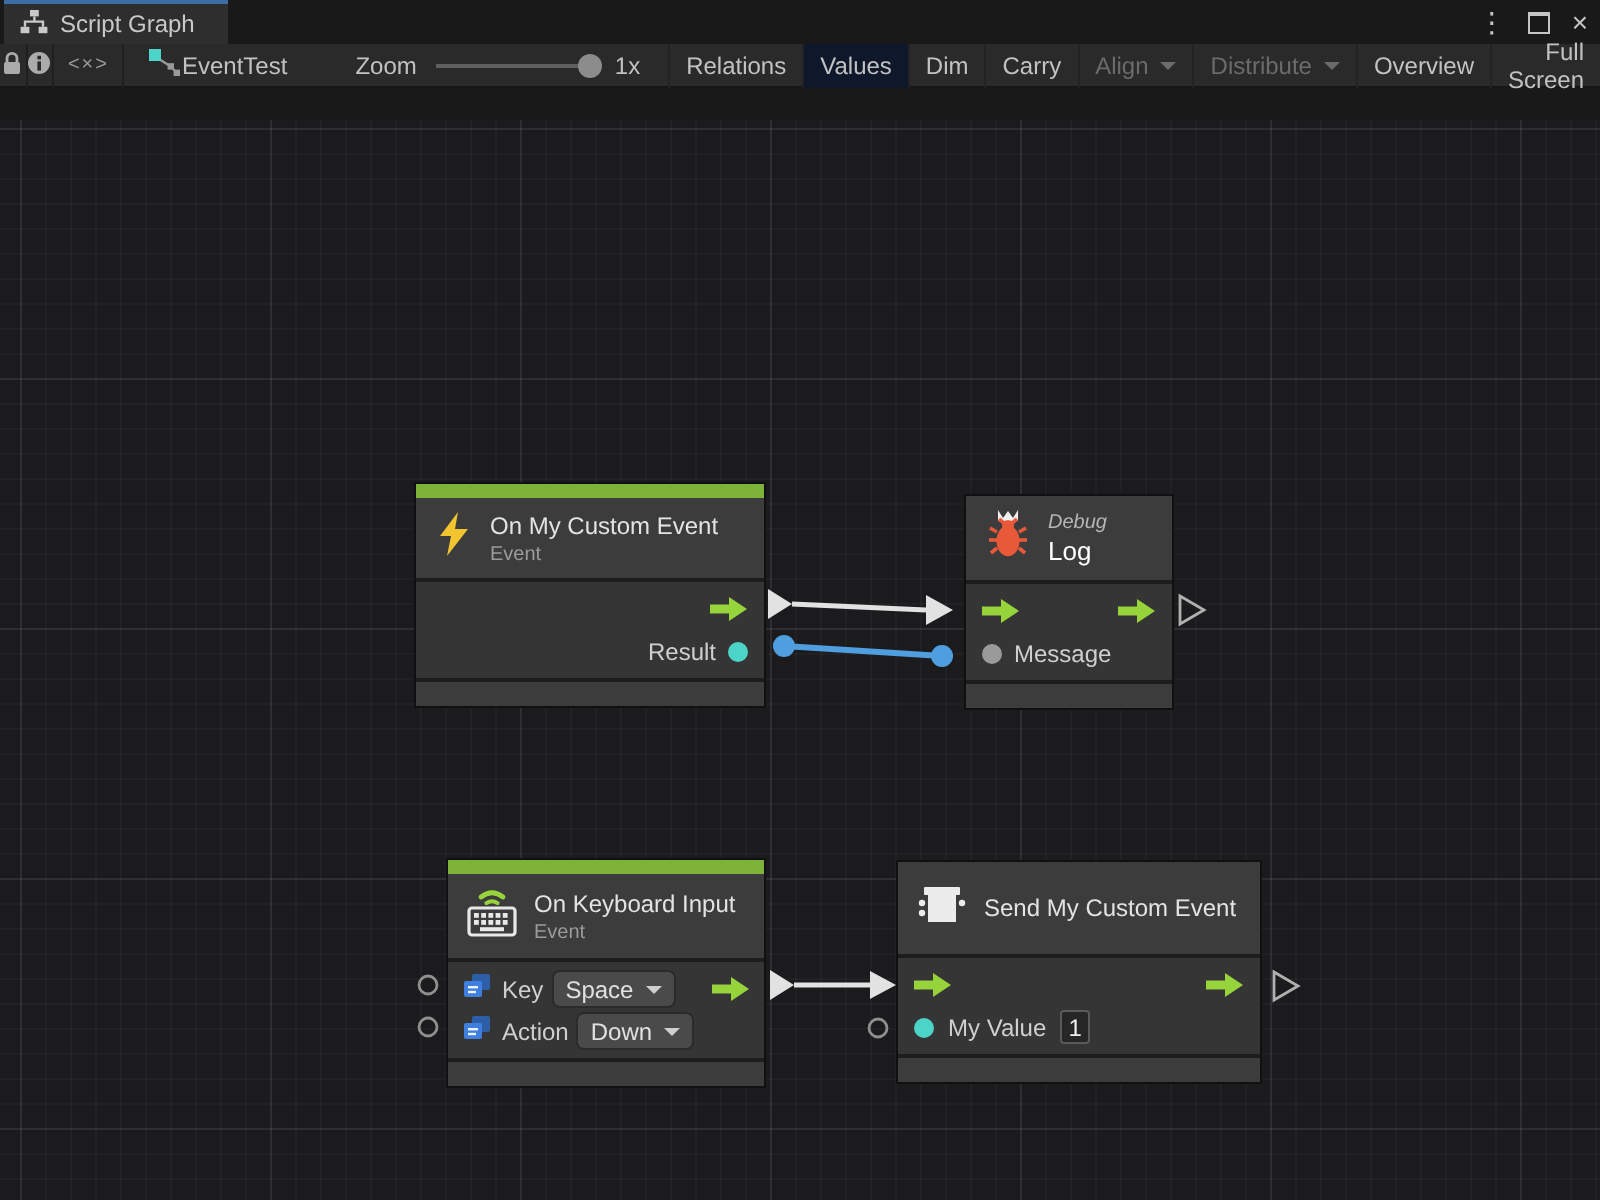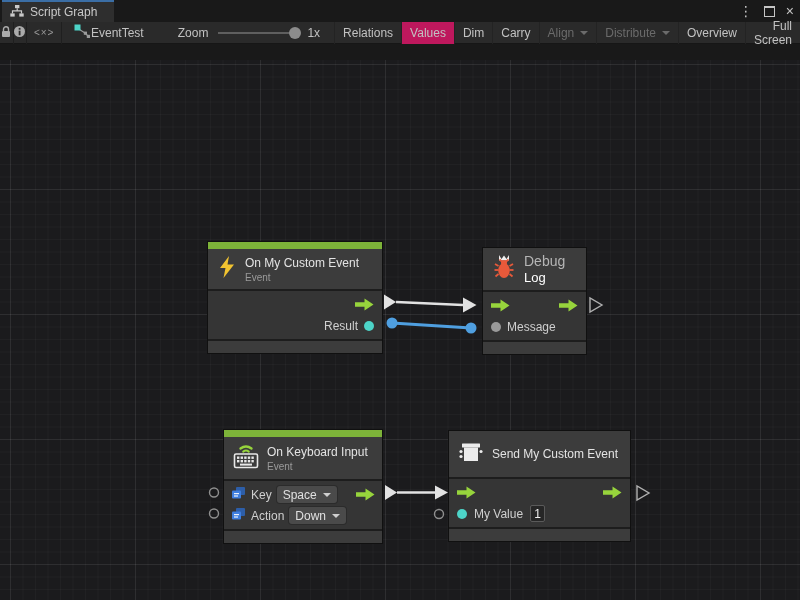--- a/index.html
+++ b/index.html
@@ -24,21 +24,21 @@
   .tb-icon-btn{height:22px;display:flex;align-items:center;justify-content:center;}
   .tb-sep{width:1px;height:22px;background:#1f1f1f;}
   .code-glyph{color:#9a9a9a;font-size:10px;letter-spacing:1px;}
   .graph-name{display:flex;align-items:center;gap:0;padding:0 10px 0 12px;text-align:right;}
   .zoom-group{display:flex;align-items:center;margin-left:24px;}
   .zoom-track{position:relative;width:80px;height:2px;background:#5f5f5f;margin:0 9px 0 10px;}
   .zoom-handle{position:absolute;right:-3px;top:-5px;width:12px;height:12px;border-radius:50%;background:#8c8c8c;}
   .tb-buttons{display:flex;height:22px;margin-left:14px;}
   .tb-btn{display:flex;align-items:center;height:22px;padding:0 8px;border:0;background:transparent;
        color:#c2c2c2;font:12px "Liberation Sans",sans-serif;border-left:1px solid #232323;cursor:default;text-align:right;}
-  .tb-btn.selected{background:#be185d;}
+  .tb-btn.selected{background:#0f172a;}
   .tb-btn.disabled{color:#6b6b6b;}
   .caret-down{width:0;height:0;border-left:4px solid transparent;border-right:4px solid transparent;
        border-top:4px solid currentColor;margin-left:6px;}
 
   
   .canvas{position:absolute;top:60px;left:0;width:800px;height:556px;background-color:#1b1b1d;
     background-image:
       linear-gradient(rgba(255,255,255,.06) 1px, transparent 1px),
       linear-gradient(90deg, rgba(255,255,255,.06) 1px, transparent 1px),
       linear-gradient(rgba(255,255,255,.028) 1px, transparent 1px),
@@ -46,21 +46,21 @@
     background-size:125px 125px,125px 125px,12.5px 12.5px,12.5px 12.5px;
     background-position:10px 4px;}
 
   
   .node{position:absolute;box-shadow:0 0 0 1px #101010;color:#d6d6d6;z-index:2;}
   .event-bar{height:7px;background:var(--accent-green,#7db339);}
   .n-header{background:#3c3c3c;display:flex;align-items:center;gap:8px;padding:0 9px;box-sizing:border-box;}
   .h40{height:40px}.h42{height:42px}.h46{height:46px}
   .n-title{font-size:12px;color:#e3e3e3;white-space:nowrap;}
   .n-sub{font-size:10px;color:#9b9b9b;margin-top:2px;}
-  .n-kicker{font-size:14px;color:#b5b5b5;}
+  .n-kicker{font-size:10px;color:#b5b5b5;font-style:italic;}
   .n-title-lg{font-size:13px;color:#ffffff;margin-top:1px;}
   .n-body{background:#353535;border-top:2px solid #1d1d1d;border-bottom:2px solid #1d1d1d;padding:3px 0;}
   .n-row{display:flex;align-items:center;height:21px;padding:0 8px;gap:6px;font-size:12px;color:#cfcfcf;}
   .n-row.end{justify-content:flex-end;}
   .n-row.split{justify-content:space-between;}
   .n-footer{background:#3c3c3c;height:12px;}
   .dot{width:10px;height:10px;border-radius:50%;flex:0 0 auto;}
   .dot.teal{background:var(--teal,#4dd4c8);}
   .dot.gray{background:var(--port-gray,#9a9a9a);}
   .garrow{display:inline-flex;flex:0 0 auto;}

